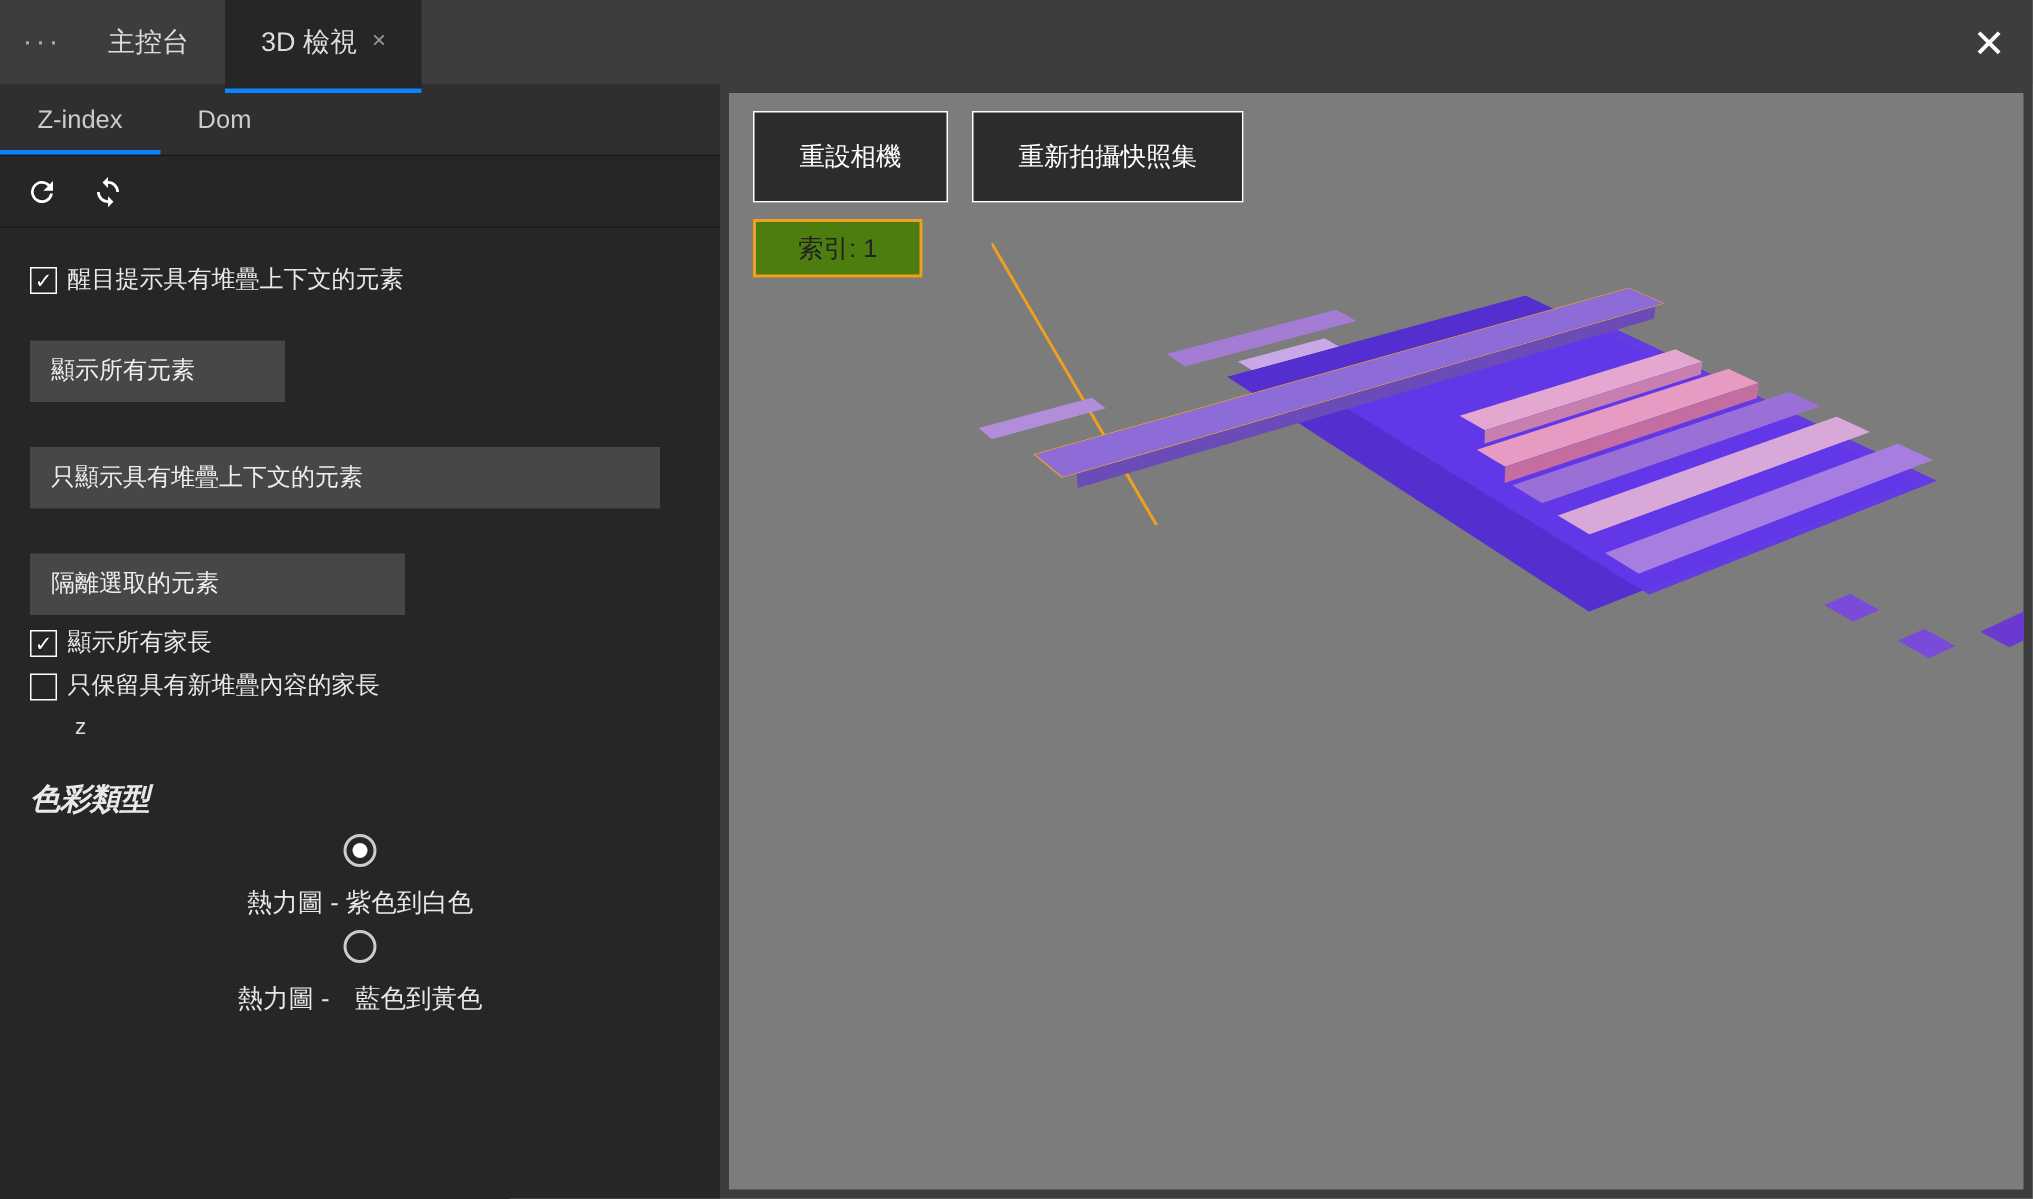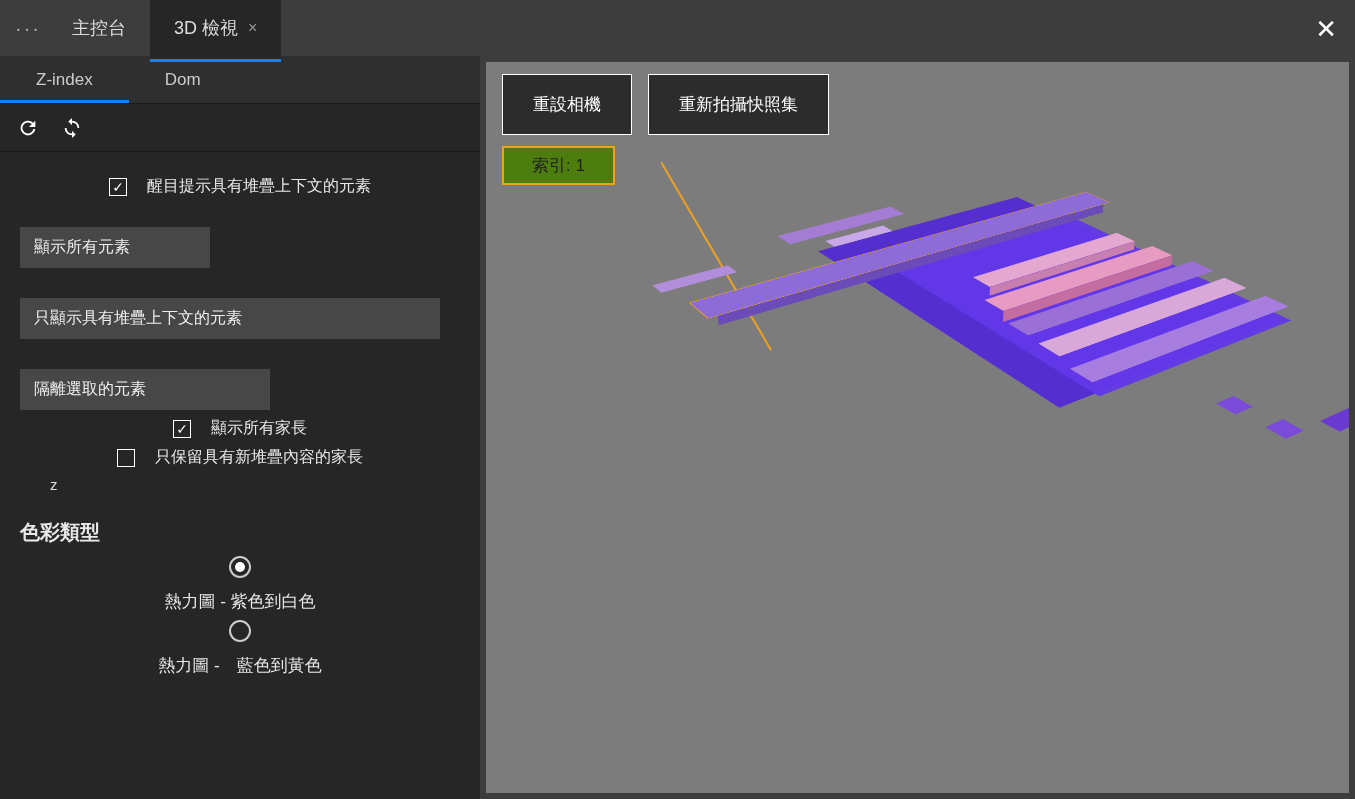--- a/index.html
+++ b/index.html
@@ -55,21 +55,21 @@
   background: #262626;
   display: flex; flex-direction: column;
 }
 .sub-tabs {
   height: 48px;
   background: #2f2f2f;
   display: flex;
   border-bottom: 1px solid #1a1a1a;
 }
 .sub-tab {
-  padding: 0 36px;
+  padding: 0 25px;
   display: flex; align-items: center;
   font-size: 17px; color: #ccc;
   cursor: pointer;
   position: relative;
 }
 .sub-tab.active::after {
   content: ""; position: absolute; bottom: 0; left: 0; right: 0;
   height: 3px; background: #0a84ff;
 }
 .icon-row {
@@ -82,24 +82,23 @@
 }
 .icon-btn { width: 24px; height: 24px; cursor: pointer; display:flex;align-items:center;justify-content:center; }
 .icon-btn svg { width: 22px; height: 22px; fill: #fff; }
 .panel {
   flex: 1;
   padding: 24px 20px 20px 20px;
   overflow-y: auto;
   background: #262626;
 }
 .checkrow {
-  display: flex; align-items: center; gap: 20px;
+  display: flex; align-items: center; gap: 7px;
   margin-bottom: 8px;
   font-size: 16px;
-  justify-content: center;
 }
 .checkbox {
   width: 18px; height: 18px;
   border: 1.5px solid #fff;
   display: flex; align-items: center; justify-content: center;
   cursor: pointer;
   flex-shrink: 0;
 }
 .checkbox.checked::before {
   content: "✓"; color: #fff; font-size: 14px; line-height: 1;
@@ -111,21 +110,21 @@
   border: none;
   padding: 10px 14px;
   font-size: 16px;
   text-align: left;
   cursor: pointer;
   margin-top: 18px;
 }
 .btn.wide { width: 420px; }
 .btn.small { width: 250px; }
 .section-title {
-  font-size: 20px; font-weight: 600; margin-top: 26px; margin-bottom: 10px;
+  font-size: 20px; font-weight: 600; margin-top: 26px; margin-bottom: 10px; font-style: italic;
 }
 .radio-row {
   display: flex; align-items: center; gap: 12px;
   font-size: 17px; margin: 7px 0; flex-direction: column;
 }
 .radio {
   width: 22px; height: 22px; border: 2px solid #ccc; border-radius: 50%;
   display: flex; align-items: center; justify-content: center;
   cursor: pointer; flex-shrink: 0;
 }
@@ -222,21 +221,21 @@
           </svg>
       </div>
     </div>
     <div class="panel">
 
       <div class="checkrow">
         <div class="checkbox checked"></div>
         <span>醒目提示具有堆疊上下文的元素</span>
       </div>
 
-      <button class="btn" style="width:190px;margin-top:30px">顯示所有元素</button>
+      <button class="btn" style="width:170px;margin-top:30px">顯示所有元素</button>
 
       <button class="btn wide" style="margin-top:30px">只顯示具有堆疊上下文的元素</button>
 
       <button class="btn small" style="margin-top:30px">隔離選取的元素</button>
 
       <div class="checkrow" style="margin-top:8px">
         <div class="checkbox checked"></div>
         <span>顯示所有家長</span>
       </div>
       <div class="checkrow">

